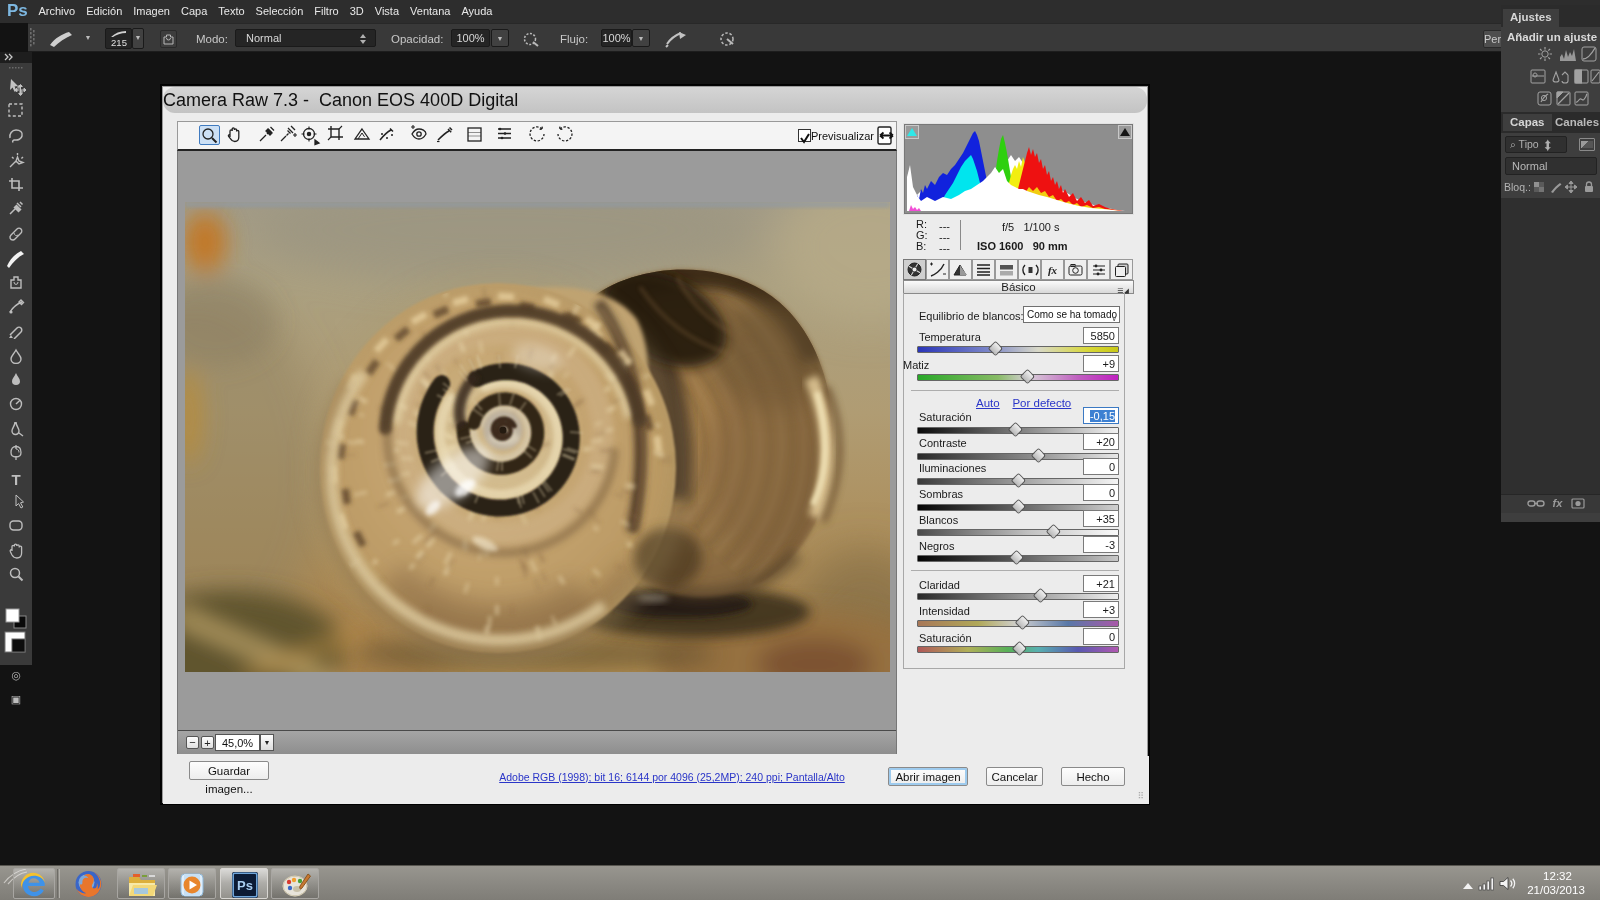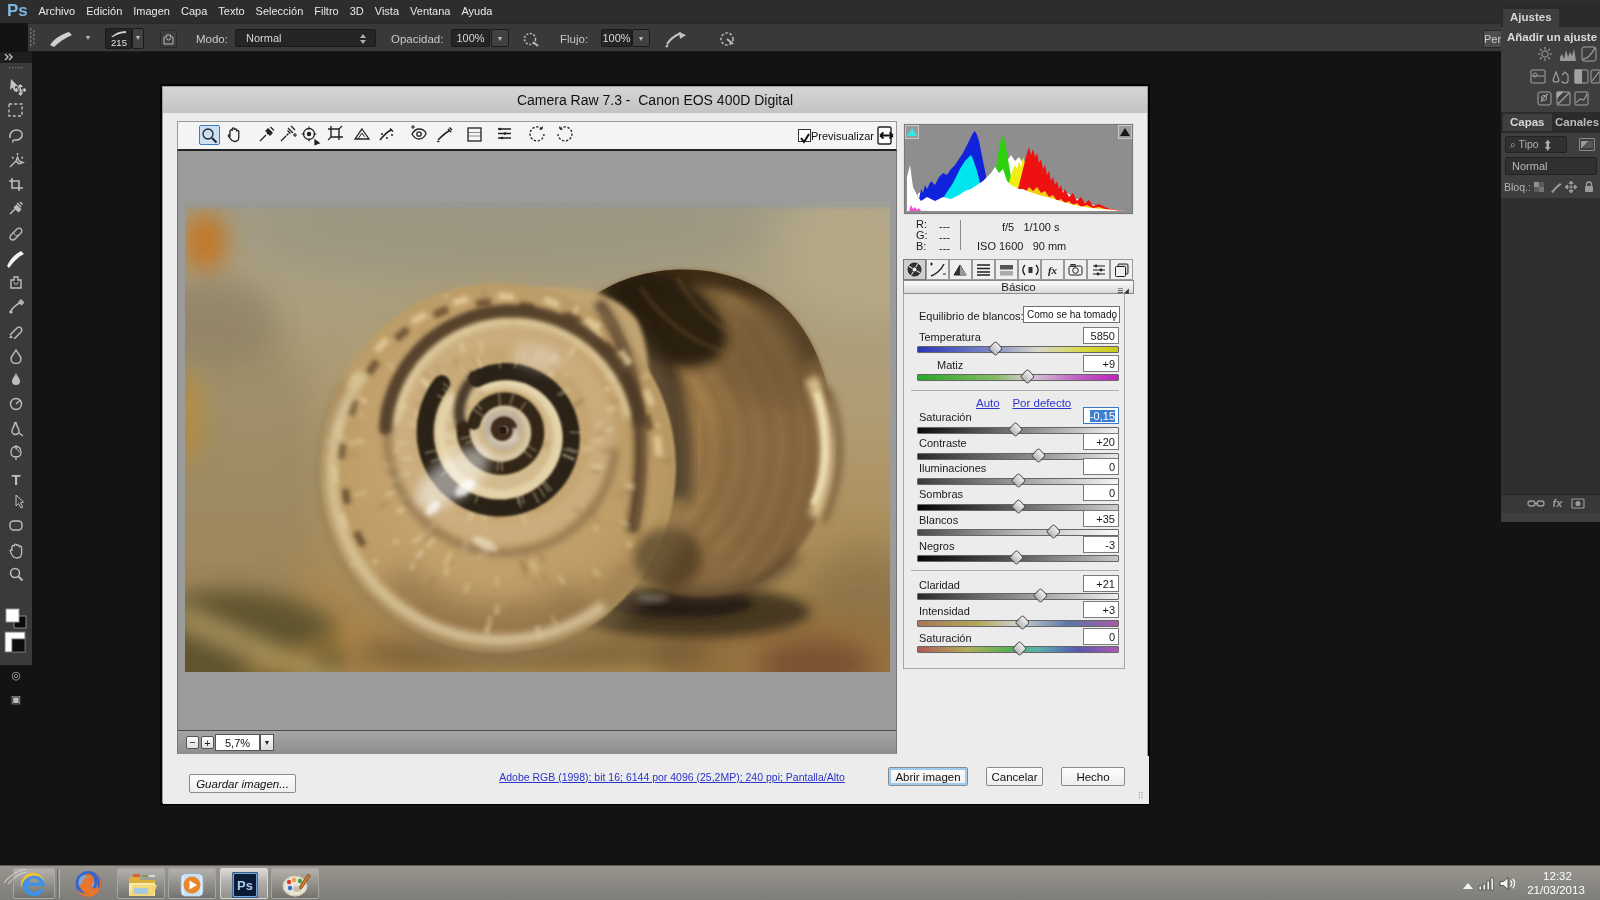--- a/index.html
+++ b/index.html
@@ -16,21 +16,21 @@
   .dropbtn { position:absolute; top:5px; width:13px; height:18px; background:#414141; border:1px solid #1a1a1a; border-radius:2px; color:#bbb; font-size:7px; text-align:center; line-height:17px;}
   #toolbar { position:absolute; left:0; top:52px; width:32px; height:613px; background:#3a3a3a; }
   #toolbar .hdr { position:absolute; left:0; top:0; width:32px; height:11px; background:#1e1e1e; color:#909090; font-size:9px; line-height:10px; padding-left:4px;}
   .ticon { position:absolute; left:0; width:32px; height:23px; color:#bdbdbd; font-size:14px; text-align:center; line-height:22px;}
   
   #rpanel { position:absolute; left:1501px; top:5px; width:99px; height:517px; background:#3e3e3e; font-size:11.5px; color:#cfcfcf;}
   .ptab { position:absolute; height:17px; font-size:11.5px; font-weight:bold; color:#d6d6d6; padding:2px 7px; background:#3e3e3e; }
   .pico { position:absolute; width:17px; height:14px; color:#9a9a9a; font-size:11px; text-align:center; line-height:13px;}
   
   #crdialog { position:absolute; left:161px; top:85px; width:988px; height:719px; background:#ececec; border:1px solid #050505; box-shadow: inset 0 0 0 1px #9a9a9a, 0 0 0 1px #000; }
-  #crtitle { position:absolute; left:1px; top:1px; width:984px; height:26px; background:linear-gradient(#d5d5d5,#c3c3c3); color:#111; font-size:14px; text-align:center; line-height:27px; }
+  #crtitle { position:absolute; left:1px; top:1px; width:984px; height:26px; background:linear-gradient(#d5d5d5,#c3c3c3); color:#111; font-size:18px; line-height:27px;border-radius:12px; }
   #crtoolbar { position:absolute; left:15px; top:35px; width:720px; height:30px; background:#f4f4f4; border:1px solid #999; border-bottom:2px solid #222; }
   #crpreview { position:absolute; left:15px; top:65px; width:720px; height:603px; background:#9b9b9b; border-left:1px solid #777; border-right:1px solid #777;}
   #crstatus { position:absolute; left:0px; bottom:0px; width:718px; height:24px; background:linear-gradient(#a5a5a5,#8e8e8e); border-top:1px solid #4a4a4a; }
   #crphoto { position:absolute; left:7px; top:51px; width:705px; height:470px; }
   #crright { position:absolute; left:741px; top:35px; width:232px; height:633px; font-size:11.5px; color:#1a1a1a;}
   #crbottom { position:absolute; left:1px; top:670px; width:986px; height:48px; background:#ececec; }
   .crbtn { position:absolute; height:19px; background:linear-gradient(#fdfdfd,#ededed); border:1px solid #8a8a8a; border-radius:2px; font-size:11.5px; color:#111; text-align:center; line-height:18px; font-family:"Liberation Sans",sans-serif;}
   
   .slider { position:absolute; height:7px; border:1px solid #666; border-radius:1px;}
   .thumb { position:absolute; top:-4px; width:11px; height:11px; background:linear-gradient(#efefef,#b8b8b8); border:1px solid #555; transform:rotate(45deg); border-radius:2px 3px 2px 2px;}
@@ -739,21 +739,21 @@
           <ellipse cx="352" cy="156" rx="26" ry="12" fill="#ffffff" opacity="0.32" filter="url(#b7)" transform="rotate(15 352 156)"></ellipse>
           <ellipse cx="280" cy="286" rx="12" ry="6" fill="#ffffff" opacity="0.8" filter="url(#b2)" transform="rotate(-38 280 286)"></ellipse>
           <ellipse cx="248" cy="306" rx="9" ry="5" fill="#ffffff" opacity="0.7" filter="url(#b2)" transform="rotate(-45 248 306)"></ellipse>
           <ellipse cx="300" cy="342" rx="14" ry="5" fill="#f6ecd4" opacity="0.6" filter="url(#b2)" transform="rotate(25 300 342)"></ellipse>
           <ellipse cx="468" cy="396" rx="16" ry="4" fill="#e8e0c8" opacity="0.4" filter="url(#b4)"></ellipse>
           <ellipse cx="313" cy="266" rx="183" ry="190" fill="none" stroke="#ab9a71" stroke-width="12" filter="url(#b12)" opacity="0.45"></ellipse>
         </svg></div>
     <div id="crstatus">
       <div style="position:absolute; left:8px; top:5px; width:13px; height:13px; background:linear-gradient(#fdfdfd,#e0e0e0); border:1px solid #555; border-radius:2px; text-align:center; line-height:11px; font-size:11px; color:#222;">−</div>
       <div style="position:absolute; left:23px; top:5px; width:13px; height:13px; background:linear-gradient(#fdfdfd,#e0e0e0); border:1px solid #555; border-radius:2px; text-align:center; line-height:12px; font-size:11px; color:#222;">+</div>
-      <div style="position:absolute; left:37px; top:3px; width:45px; height:17px; background:#fff; border:1px solid #555; font-size:11px; text-align:center; line-height:16px; color:#111;">5,7%</div>
+      <div style="position:absolute; left:37px; top:3px; width:45px; height:17px; background:#fff; border:1px solid #555; font-size:11px; text-align:center; line-height:16px; color:#111;">45,0%</div>
       <div style="position:absolute; left:82px; top:3px; width:14px; height:17px; background:linear-gradient(#fdfdfd,#dcdcdc); border:1px solid #555; font-size:7px; text-align:center; line-height:16px; color:#222;">▼</div>
     </div>
   </div>
   <div id="crright">
     <div style="position:absolute; left:0; top:2px; width:231px; height:92px; background:#8e8e8e; border:1px solid #e2e2e2; box-shadow:0 0 0 1px #787878 inset;">
       <svg style="position:absolute; left:3px; top:3px;" width="223" height="84" viewBox="0 0 223 84">
 <path d="M0 84 L0 50 3 38 6 60 10 68 14 64 18 70 24 74 30 72 36 74 42 70 50 72 58 68 66 64 72 60 78 55 84 48 88 42 92 36 96 30 100 34 104 28 108 34 112 30 116 36 120 40 124 38 128 44 132 48 138 52 144 56 152 62 160 66 170 72 180 76 190 79 200 81 210 83 218 84 Z" fill="#ffffff"></path>
 <path d="M6 84 L8 76 10 68 12 72 14 62 16 66 18 58 20 62 24 54 28 58 32 50 36 46 40 48 44 42 48 38 52 32 56 26 60 18 64 10 66 6 68 4 70 8 72 14 74 24 76 34 78 44 80 54 82 62 84 70 86 77 88 84 Z" fill="#1122dd"></path>
 <path d="M30 84 L34 76 38 68 42 62 46 56 50 48 54 40 58 34 62 30 64 28 66 32 68 38 70 44 72 52 74 60 76 66 78 72 80 76 84 82 86 84 Z" fill="#00e5ee"></path>
 <path d="M80 84 L84 70 86 60 88 48 90 34 92 22 94 12 96 8 98 16 100 26 102 38 104 50 106 60 108 68 110 74 114 80 118 83 120 84 Z" fill="#2ed00e"></path>
@@ -771,21 +771,21 @@
           </svg></div>
     </div>
     <div class="clbl" style="left:13px; top:97px;">R:</div>
       <div class="clbl" style="left:36px; top:99px;">---</div>
     <div class="clbl" style="left:13px; top:108px;">G:</div>
       <div class="clbl" style="left:36px; top:110px;">---</div>
     <div class="clbl" style="left:13px; top:119px;">B:</div>
       <div class="clbl" style="left:36px; top:121px;">---</div>
     <div style="position:absolute; left:57px; top:99px; width:1px; height:30px; background:#8a8a8a;"></div>
     <div class="clbl" style="left:99px; top:100px;">f/5&nbsp;&nbsp;&nbsp;1/100 s</div>
-    <div class="clbl" style="left:74px; top:119px;">ISO 1600&nbsp;&nbsp;&nbsp;90 mm</div>
+    <div class="clbl" style="left:74px; top:119px;font-weight:bold;">ISO 1600&nbsp;&nbsp;&nbsp;90 mm</div>
     <div id="crtabs" style="position:absolute; left:0px; top:138px; width:231px; height:21px;">
       <svg width="231" height="21" viewBox="0 0 231 21">
         <g>
           <rect x="0.5" y="0.5" width="22" height="20" fill="#cfcfcf" stroke="#777"></rect>
           <rect x="23.5" y="0.5" width="22" height="20" fill="#efefef" stroke="#999"></rect>
           <rect x="46.5" y="0.5" width="22" height="20" fill="#efefef" stroke="#999"></rect>
           <rect x="69.5" y="0.5" width="22" height="20" fill="#efefef" stroke="#999"></rect>
           <rect x="92.5" y="0.5" width="22" height="20" fill="#efefef" stroke="#999"></rect>
           <rect x="115.5" y="0.5" width="22" height="20" fill="#efefef" stroke="#999"></rect>
           <rect x="138.5" y="0.5" width="22" height="20" fill="#efefef" stroke="#999"></rect>
@@ -830,21 +830,21 @@
     </div>
     <div style="position:absolute; left:0px; top:159px; width:231px; height:14px; background:linear-gradient(#fbfbfb,#d9d9d9); border:1px solid #8a8a8a; font-size:11.5px; text-align:center; line-height:13px; color:#1a1a1a;">Básico<span style="position:absolute; right:4px; top:3px; font-size:7px; color:#333;">☰◢</span></div>
     <div style="position:absolute; left:0px; top:172px; width:222px; height:376px; border:1px solid #a8a8a8; border-top:none;"></div>
     <div class="clbl" style="left:16px; top:189px;">Equilibrio de blancos:</div>
     <div style="position:absolute; left:120px; top:185px; width:97px; height:17px; background:#fff; border:1px solid #707070; font-size:10px; line-height:15px; padding-left:3px; color:#111; white-space:nowrap; overflow:hidden;">Como se ha tomado<span style="position:absolute; right:2px; top:4px; font-size:8px; color:#555;">∨</span></div>
     <div class="clbl" style="left:16px; top:210px;">Temperatura</div>
     <div class="vbox" style="left:180px; top:206px;">5850</div>
     <div class="slider" style="left:14px; top:225px; width:202px; background:linear-gradient(90deg,#2a35b8,#7a85c8 35%,#d8d8c8 60%,#d8d838 85%,#c8c818);">
         <div class="thumb" style="left:72px;"></div>
       </div>
-    <div class="clbl" style="left:34px; top:238px;">Matiz</div>
+    <div class="clbl" style="left:0; top:238px;">Matiz</div>
     <div class="vbox" style="left:180px; top:234px;">+9</div>
     <div class="slider" style="left:14px; top:253px; width:202px; background:linear-gradient(90deg,#28a828,#88bb66 40%,#d8d0d8 55%,#c060c0 80%,#c020c0);">
         <div class="thumb" style="left:104px;"></div>
       </div>
     <div style="position:absolute; left:8px; top:269px; width:208px; height:1px; background:#adadad;"></div>
     <div style="position:absolute; left:73px; top:276px; font-size:11.5px;"><span class="glink">Auto</span>&nbsp;&nbsp;&nbsp;&nbsp;<span class="glink">Por defecto</span></div>
     <div class="clbl" style="left:16px; top:290px;">Saturación</div>
     <div class="vbox" style="left:180px; top:286px; border:1px solid #3b79c3;"><span style="background:#3d80d2; color:#fff;">-0,15</span></div>
     <div class="slider" style="left:14px; top:306px; width:202px; background:linear-gradient(90deg,#0a0a0a,#f2f2f2);">
         <div class="thumb" style="left:92px;"></div>
@@ -885,21 +885,21 @@
     <div class="slider" style="left:14px; top:499px; width:202px; background:linear-gradient(90deg,#a87858,#b0a858 30%,#d0d0d0 50%,#5878a8 75%,#a858a8);">
         <div class="thumb" style="left:99px;"></div>
       </div>
     <div class="clbl" style="left:16px; top:511px;">Saturación</div>
     <div class="vbox" style="left:180px; top:507px;">0</div>
     <div class="slider" style="left:14px; top:525px; width:202px; background:linear-gradient(90deg,#b05858,#b0b058 25%,#58b058 45%,#58b0b0 60%,#5858b0 80%,#b058b0);">
         <div class="thumb" style="left:96px;"></div>
       </div>
   </div>
   <div id="crbottom">
-    <div class="crbtn" style="left:26px; top:18px; width:107px;font-style:italic;">Guardar imagen...</div>
+    <div class="crbtn" style="left:26px; top:5px; width:80px;">Guardar imagen...</div>
     <div style="position:absolute; left:0; top:15px; width:100%; text-align:center; font-size:10.5px;padding-left:32px;"><span class="glink">Adobe RGB (1998); bit 16; 6144 por 4096 (25,2MP); 240 ppi; Pantalla/Alto</span></div>
     <div class="crbtn" style="left:725px; top:11px; width:80px; box-shadow:0 0 0 2px #9ecbee inset;">Abrir imagen</div>
     <div class="crbtn" style="left:823px; top:11px; width:57px;">Cancelar</div>
     <div class="crbtn" style="left:898px; top:11px; width:64px;">Hecho</div>
     <div style="position:absolute; right:5px; bottom:3px; color:#aaa; font-size:9px;">⠿</div>
   </div>
 </div>
 
 <div id="taskbar">
     <svg style="position:absolute;left:2px;top:1px" width="26" height="18">

